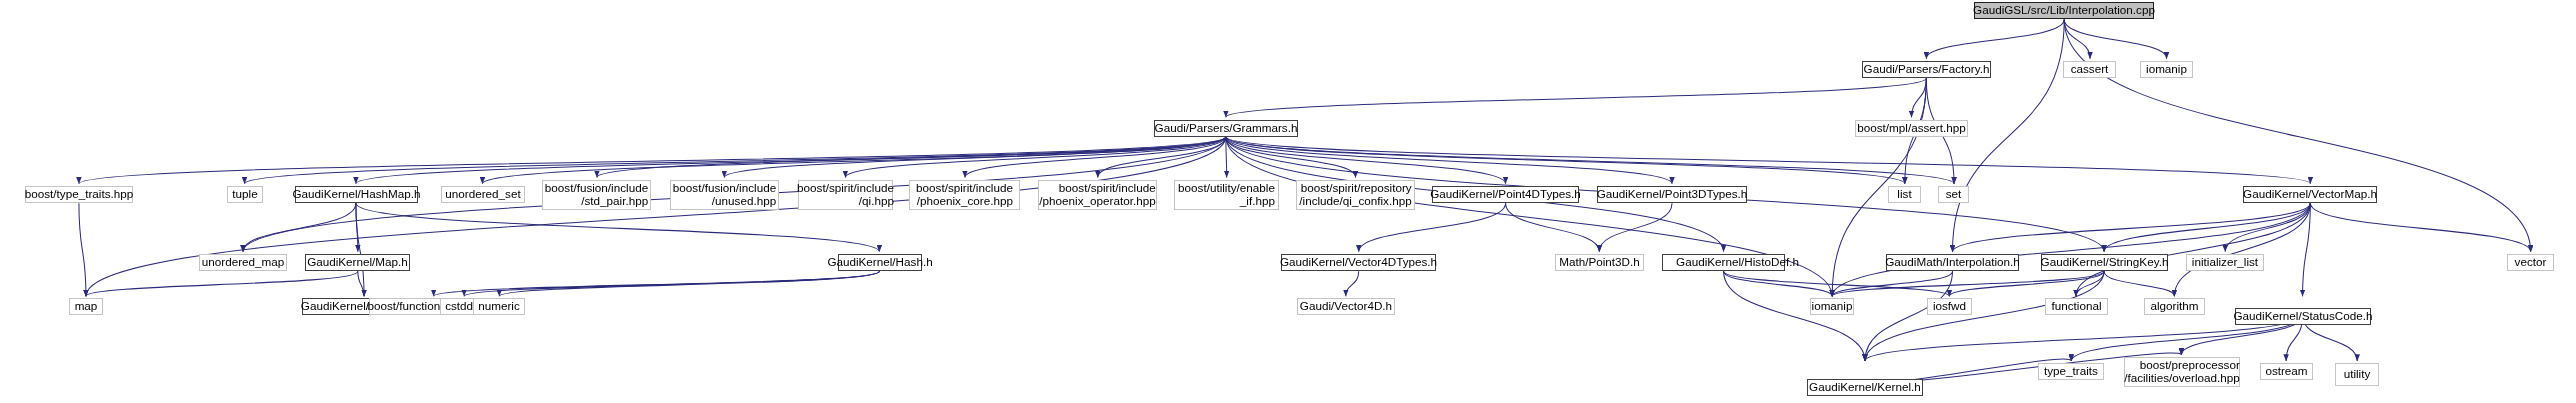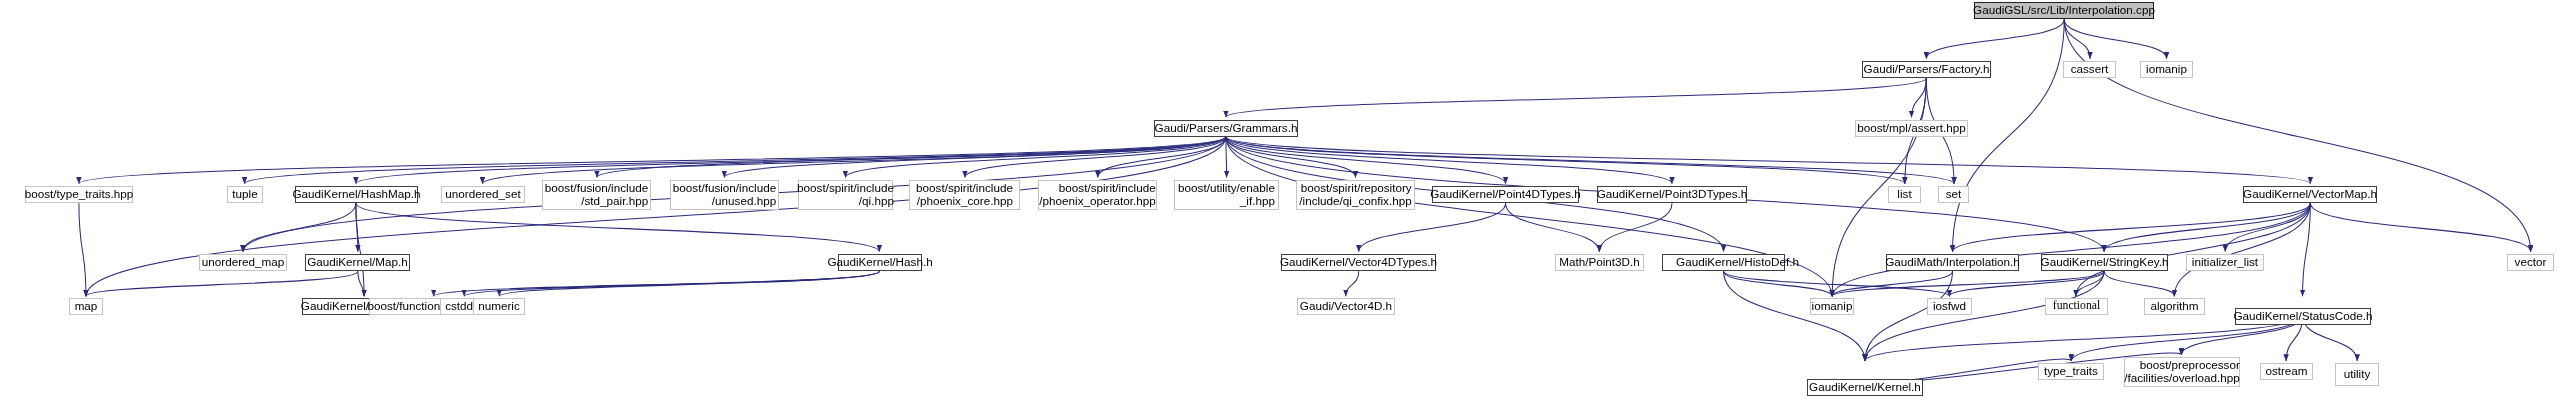--- a/index.html
+++ b/index.html
@@ -138,21 +138,21 @@
       <div class="node plain" style="left: 2186px; top: 254px; width: 78px; height: 17px;"><span>initializer_list</span></div>
       <div class="node plain" style="left: 2507px; top: 254px; width: 47px; height: 17px;"><span>vector</span></div>
       <div class="node plain" style="left: 69px; top: 298px; width: 34px; height: 17px;"><span>map</span></div>
       <div class="node hdr" style="left: 302px; top: 298px; width: 125px; height: 17px;"><span>GaudiKernel/MapBase.h</span></div>
       <div class="node plain" style="left: 369px; top: 298px; width: 130px; height: 17px;"><span>boost/functional/hash.hpp</span></div>
       <div class="node plain" style="left: 440px; top: 298px; width: 48px; height: 17px;"><span>cstddef</span></div>
       <div class="node plain" style="left: 473px; top: 298px; width: 52px; height: 17px;"><span>numeric</span></div>
       <div class="node plain" style="left: 1297px; top: 298px; width: 98px; height: 17px;"><span>Gaudi/Vector4D.h</span></div>
       <div class="node plain" style="left: 1810px; top: 298px; width: 44px; height: 17px;"><span>iomanip</span></div>
       <div class="node plain" style="left: 1927px; top: 298px; width: 45px; height: 17px;"><span>iosfwd</span></div>
-      <div class="node plain" style="left: 2045px; top: 298px; width: 63px; height: 17px; font-family: Liberation Serif, serif;"><span>functional</span></div>
+      <div class="node plain" style="left: 2045px; top: 298px; width: 63px; height: 17px;"><span>functional</span></div>
       <div class="node plain" style="left: 2144px; top: 298px; width: 61px; height: 17px;"><span>algorithm</span></div>
       <div class="node hdr" style="left: 2235px; top: 308px; width: 136px; height: 17px;"><span>GaudiKernel/StatusCode.h</span></div>
       <div class="node hdr" style="left: 1807px; top: 363px; width: 116px; height: 17px; margin-top: 16px;"><span>GaudiKernel/Kernel.h</span></div>
       <div class="node plain" style="left: 2038px; top: 363px; width: 66px; height: 17px;"><span>type_traits</span></div>
       <div class="node plain" style="left: 2124px; top: 357px; width: 116px; height: 30px;"><span>boost/preprocessor
 /facilities/overload.hpp</span></div>
       <div class="node plain" style="left: 2260px; top: 363px; width: 53px; height: 17px;"><span>ostream</span></div>
       <div class="node plain" style="left: 2335px; top: 363px; width: 44px; height: 23px;"><span>utility</span></div>
     </div>
 </div>

